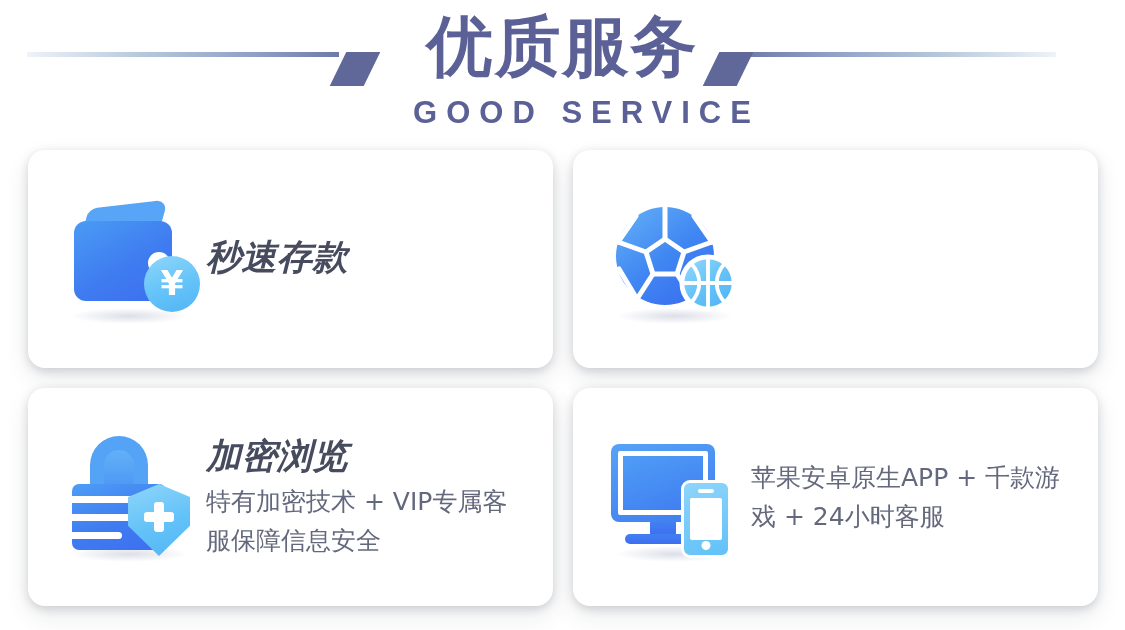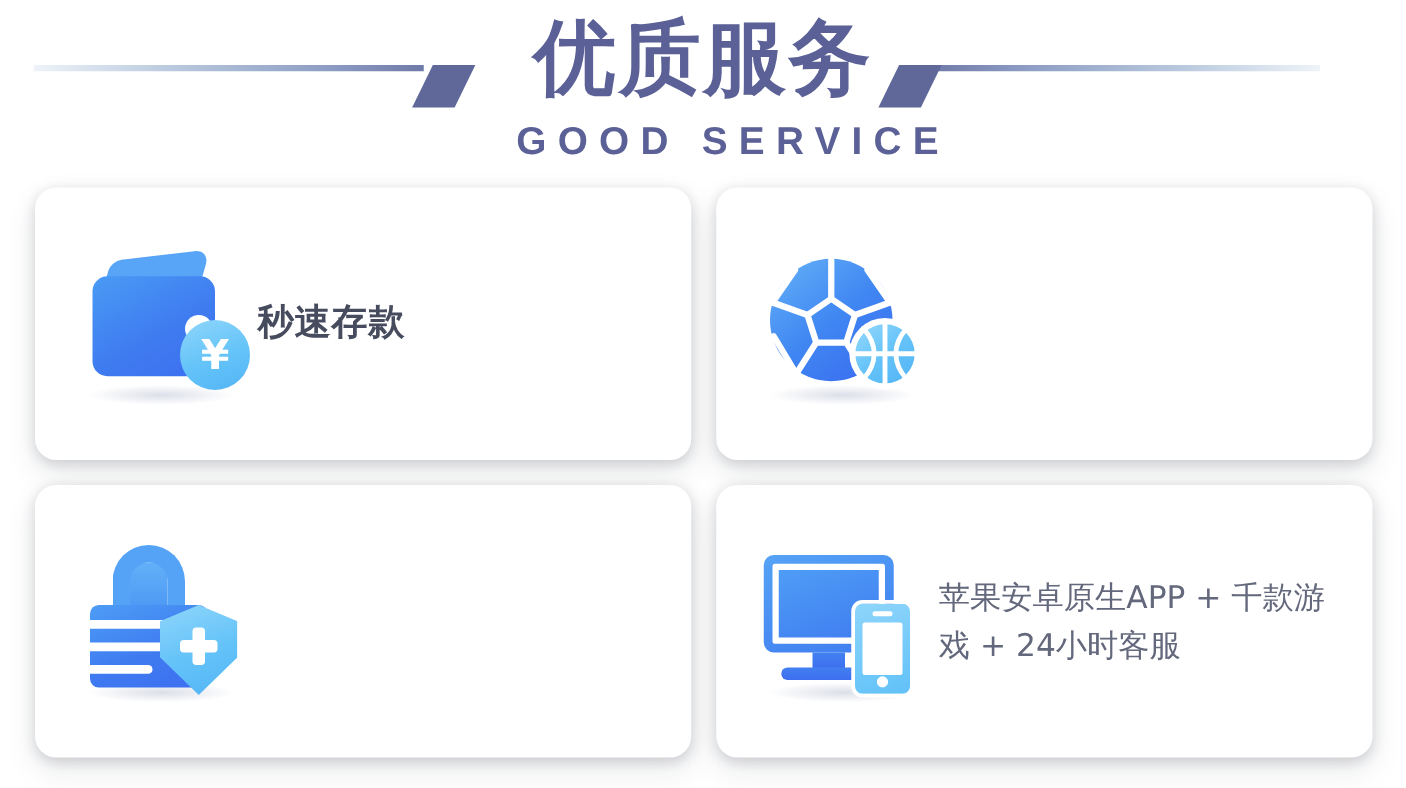--- a/index.html
+++ b/index.html
@@ -130,28 +130,29 @@
     height: 150px;
   }
 
   .card-text {
     flex: 1 1 auto;
     padding-left: 6px;
     min-width: 0;
   }
 
   .card-title {
-    font-size: 29px;
+    font-size: 35px;
     line-height: 44px;
     font-weight: bold;
     color: #464b5e;
     letter-spacing: 0.5px;
     margin-bottom: 4px;
     white-space: nowrap;
     font-family: "DejaVu Sans", "Liberation Sans", sans-serif;
+    font-style: italic;
   }
 
   .card-desc {
     font-size: 25px;
     line-height: 39px;
     color: #63687c;
     font-family: "DejaVu Sans", "Liberation Sans", sans-serif;
   }
 
   
@@ -464,20 +465,24 @@
         <div class="lock-shackle"></div>
         <div class="lock-body">
           <div class="lock-slot s1"></div>
           <div class="lock-slot s2"></div>
           <div class="lock-slot s3"></div>
         </div>
         <div class="shield">
           <div class="shield-cross"></div>
         </div>
       </div>
+      <div class="card-text">
+        <div class="card-title">加密浏览</div>
+        <div class="card-desc">特有加密技术 + VIP专属客服保障信息安全</div>
+      </div>
     </div>
 
     <div class="card">
       <div class="card-icon">
         <div class="icon-shadow"></div>
         <div class="monitor">
           <div class="monitor-screen"></div>
         </div>
         <div class="monitor-neck"></div>
         <div class="monitor-base"></div>

